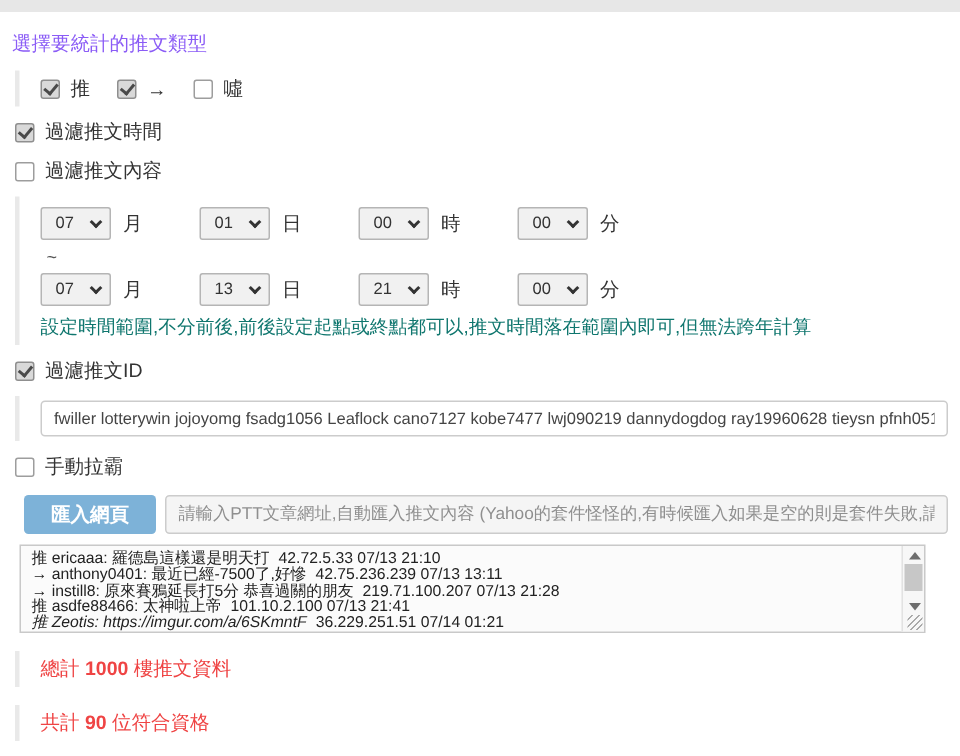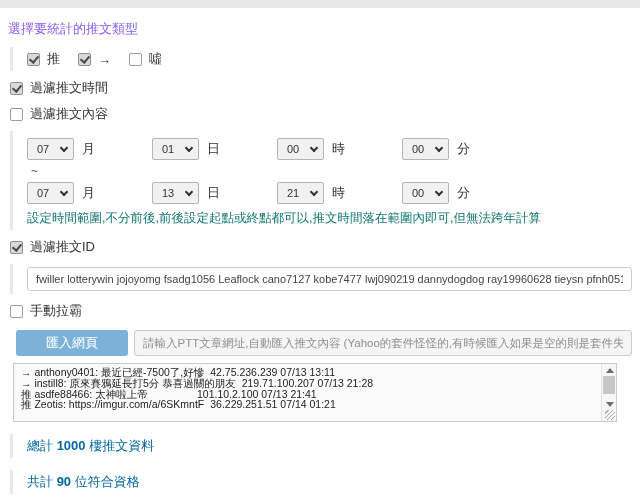--- a/index.html
+++ b/index.html
@@ -21,33 +21,33 @@
     width:4px; height:7px; border:solid #4a4a4a; border-width:0 2px 2px 0; transform:rotate(40deg); }
   .ptypes { display:flex; align-items:center; gap:0; }
   .ptypes label { display:flex; align-items:center; margin-right:18px; font-size:13px; }
 
   .sel { position:relative; display:inline-block; }
   .sel select { -webkit-appearance:none; appearance:none; background:#f1f1f1;
     border:1px solid #b5b5b5; border-radius:2px; font-size:11px; color:#333;
     height:22px; padding:0 18px 0 9px; width:47px; font-family:inherit; }
   .chev { position:absolute; right:7px; top:7px; width:6px; height:6px;
     border-right:2px solid #333; border-bottom:2px solid #333; transform:rotate(45deg); pointer-events:none; }
-  .selrow { display:flex; align-items:center; margin:4px 0;gap:19px; }
+  .selrow { display:flex; align-items:center; margin:4px 0; }
   .selgroup { display:flex; align-items:center; margin-right:38px; }
   .unit { font-size:13px; margin-left:8px; color:#333; }
   .tilde { font-size:12px; color:#555; margin:2px 0 2px 4px; }
   .note { font-size:12.5px; color:#0f766e; margin-top:6px; }
 
   .id-input { width:100%; height:24px; border:1px solid #ccc; border-radius:3px;
     font-size:11px; color:#444; padding:0 8px; background:#fff; font-family:inherit; }
 
   .import-row { display:flex; align-items:center; gap:6px; margin:10px 0 7px 8px; }
   .btn { background:#7db2d8; color:#fff; border:none; border-radius:3px;
     font-size:13px; font-family:inherit; cursor:pointer; }
-  .btn-import { width:112px; height:26px; flex:none; }
+  .btn-import { width:88px; height:26px; flex:none;font-weight:bold; }
   .import-input { flex:1; height:26px; border:1px solid #ccc; border-radius:3px;
     background:#f5f5f5; font-size:11.5px; padding:0 8px; font-family:inherit; }
   .import-input::placeholder { color:#8f8f8f; }
 
   .pushbox { position:relative; margin:0 0 4px 5px; width:604px; height:59px;
     border:1px solid #c9c9c9; background:#fbfbfb; }
   .pushlines { padding:3px 20px 2px 7px; font-size:10.5px; line-height:10.8px;
     color:#222; white-space:nowrap; overflow:hidden; }
   .pline { height:10.8px; }
   .pc { display:inline-block; }
@@ -60,21 +60,21 @@
   .vsb { position:absolute; top:0; right:0; bottom:0; width:15px; background:#f7f7f7;
     border-left:1px solid #e2e2e2; }
   .sb-up, .sb-down { position:absolute; left:4px; width:0; height:0;
     border-left:4px solid transparent; border-right:4px solid transparent; }
   .sb-up { top:4px; border-bottom:5px solid #6e6e6e; }
   .sb-down { bottom:14px; border-top:5px solid #6e6e6e; }
   .sb-thumb { position:absolute; top:12px; left:1px; width:12px; height:18px; background:#c7c7c7; }
   .grip { position:absolute; right:1px; bottom:1px; width:10px; height:10px;
     background:repeating-linear-gradient(135deg, rgba(0,0,0,0) 0 2px, #a9a9a9 2px 3px); }
 
-  .totline { font-size:13px; color:#0369a1; }
+  .totline { font-size:13px; color:#ef4444; }
   .totline b { font-weight:bold; }
   .q-tot { margin-top:12px; margin-bottom:12px; }
 </style>
 </head>
 <body>
 
 <div class="topstrip"></div>
 <div class="page">
 
   <div class="title">選擇要統計的推文類型</div>
@@ -159,20 +159,21 @@
     <span>手動拉霸</span>
   </label>
 
   <div class="import-row">
     <button class="btn btn-import">匯入網頁</button>
     <input class="import-input" type="text" placeholder="請輸入PTT文章網址,自動匯入推文內容 (Yahoo的套件怪怪的,有時候匯入如果是空的則是套件失敗,請改用手動複製貼上,感謝orz)" style="">
   </div>
 
   <div class="pushbox">
     <div class="pushlines">
+      <div class="pline"><span class="pc">推 ericaaa: 羅德島這樣還是明天打</span><span class="pm">42.72.5.33 07/13 21:10</span></div>
       <div class="pline"><span class="pc">→ anthony0401: 最近已經-7500了,好慘</span><span class="pm">42.75.236.239 07/13 13:11</span></div>
       <div class="pline"><span class="pc">→ instill8: 原來賽鴉延長打5分 恭喜過關的朋友</span><span class="pm">219.71.100.207 07/13 21:28</span></div>
       <div class="pline"><span class="pc">推 asdfe88466: 太神啦上帝</span><span class="pm">101.10.2.100 07/13 21:41</span></div>
       <div class="pline"><span class="pc">推 Zeotis: https://imgur.com/a/6SKmntF</span><span class="pm">36.229.251.51 07/14 01:21</span></div>
     </div>
     <div class="vsb">
       <div class="sb-up"></div>
       <div class="sb-thumb"></div>
       <div class="sb-down"></div>
     </div>

